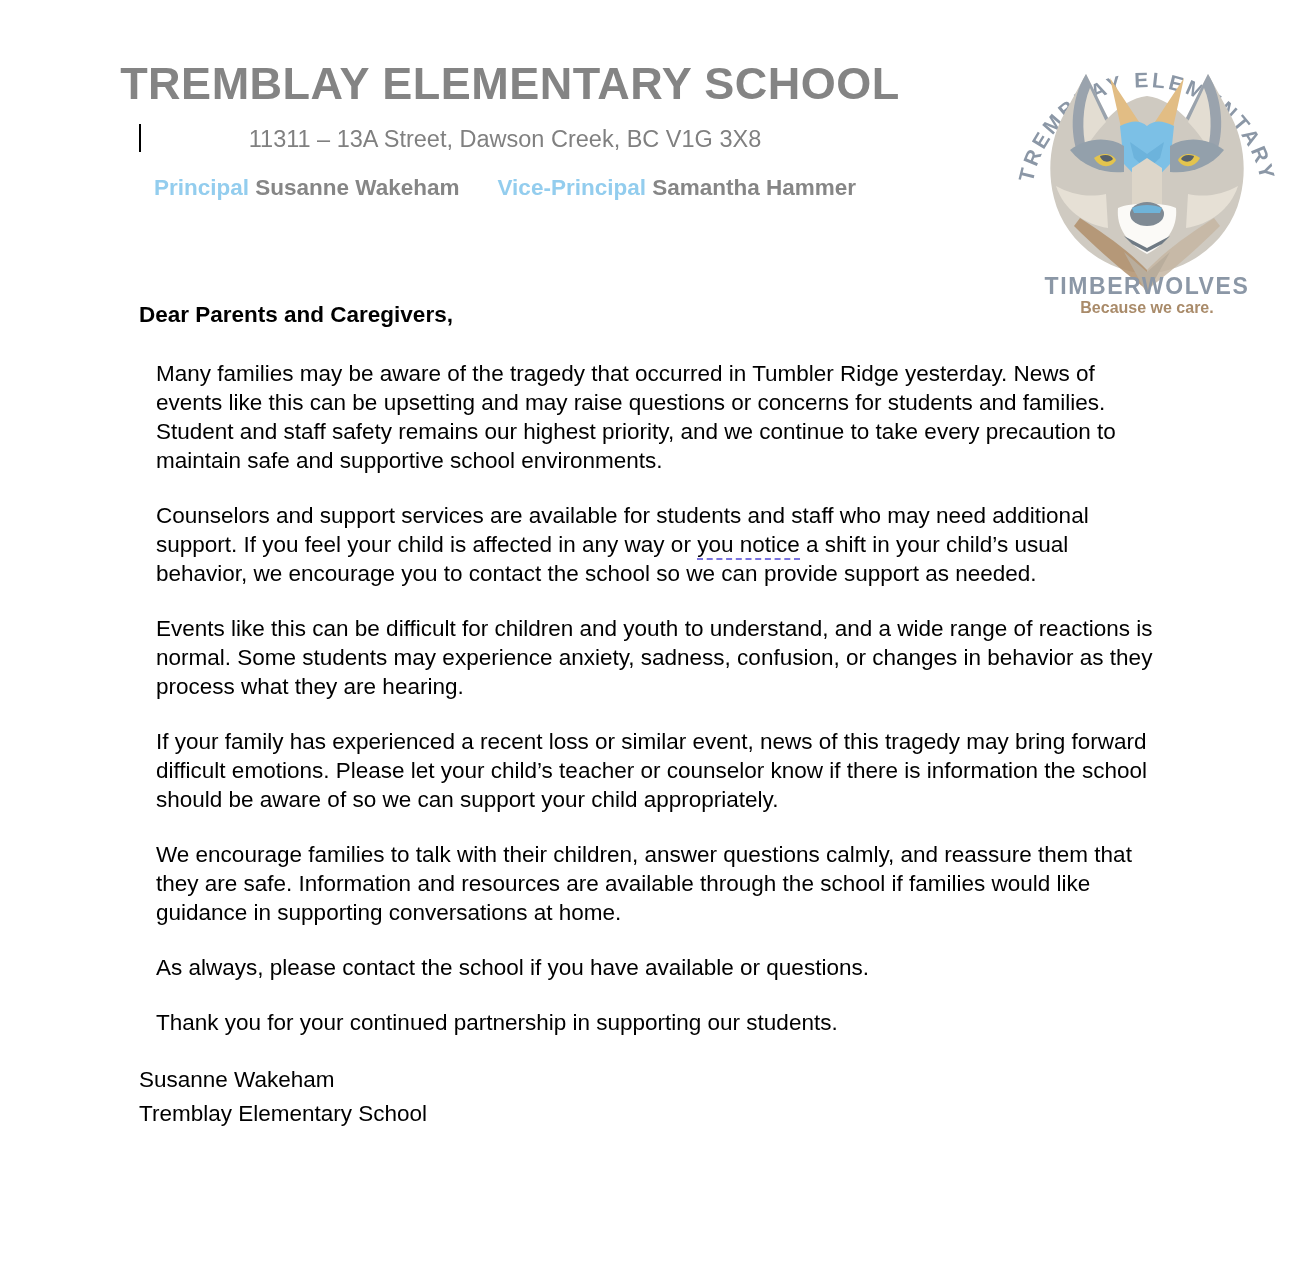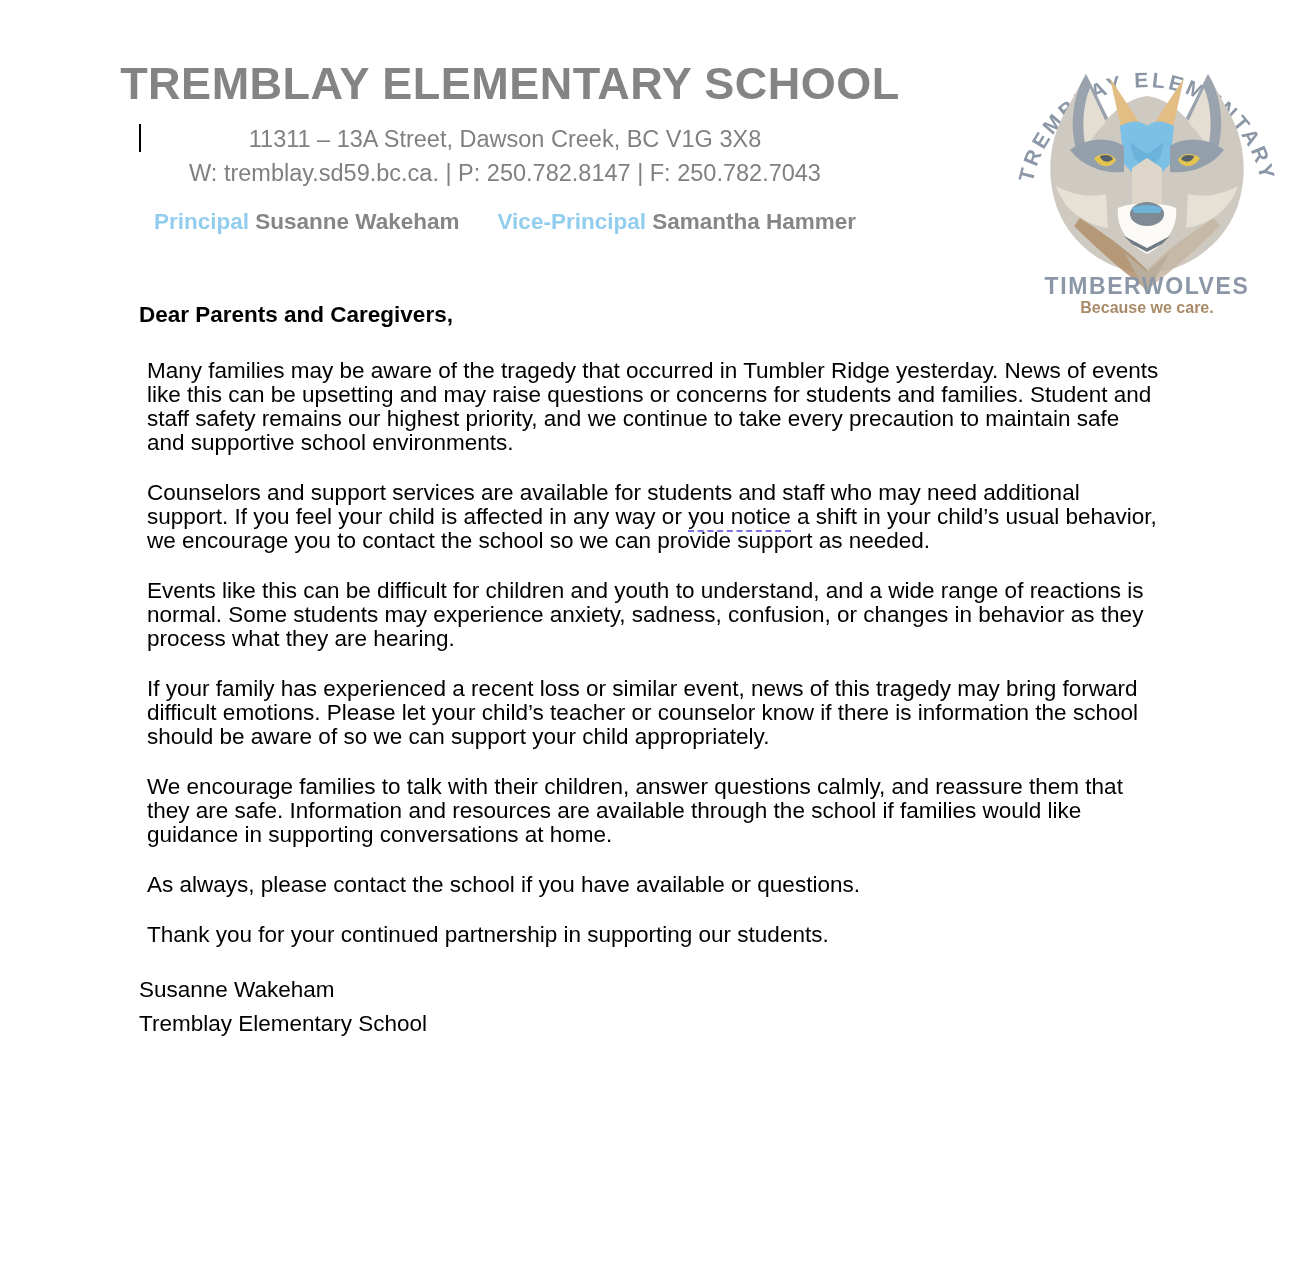--- a/index.html
+++ b/index.html
@@ -94,22 +94,22 @@
     font-size: 22.5px;
     color: #000000;
     line-height: 36px;
   }
   .salutation {
     font-weight: bold;
     margin: 0 0 26px 0;
     line-height: 36px;
   }
   .para {
-    margin: 0 0 26px 8px;
-    line-height: 24px;
+    margin: 0 0 26px 17px;
+    line-height: 29px;
   }
   .para:last-child { margin-bottom: 0; }
 
   .grammar-flag {
     border-bottom: 2.5px dashed #7b74e0;
     padding-bottom: 1px;
   }
 
   .sig-block {
     margin: 0;
@@ -120,21 +120,20 @@
 </head>
 <body>
 
 <div class="page">
 
   <div class="caret"></div>
 
   <div class="letterhead">
     <div class="school-title">TREMBLAY ELEMENTARY SCHOOL</div>
     <div class="addr-line first">11311 – 13A Street, Dawson Creek, BC V1G 3X8</div>
-    <div class="addr-line">W: tremblay.sd59.bc.ca. | P: 250.782.8147 | F: 250.782.7043</div>
     <div class="admins">
       <span class="admin-role">Principal</span><span class="admin-name">&nbsp;</span><span class="admin-name">Susanne Wakeham</span><span class="admin-gap"></span><span class="admin-role">Vice-Principal</span><span class="admin-name">&nbsp;</span><span class="admin-name">Samantha Hammer</span>
     </div>
   </div>
 
   <div class="logo">
     <svg viewBox="0 0 270 295" xmlns="http://www.w3.org/2000/svg" aria-hidden="true">
       <defs>
         <path id="arcPath" d="M 22,155 A 116,116 0 0 1 248,155" fill="none"></path>
       </defs>

